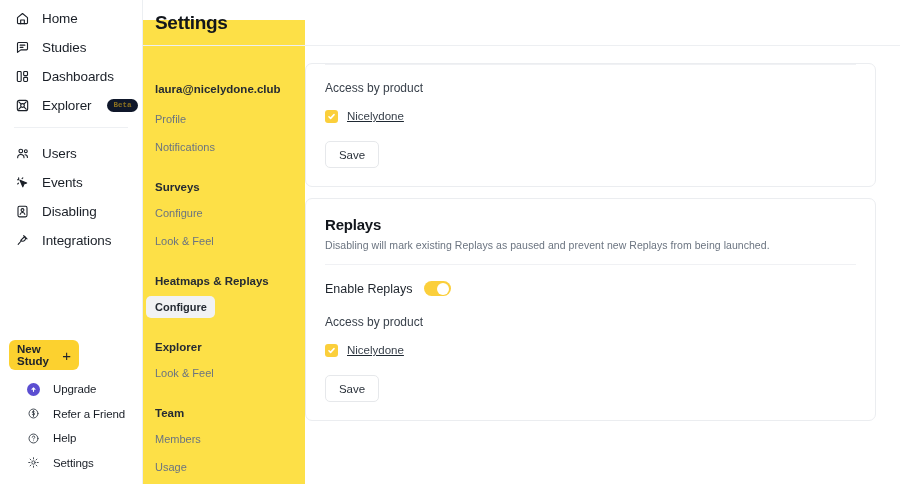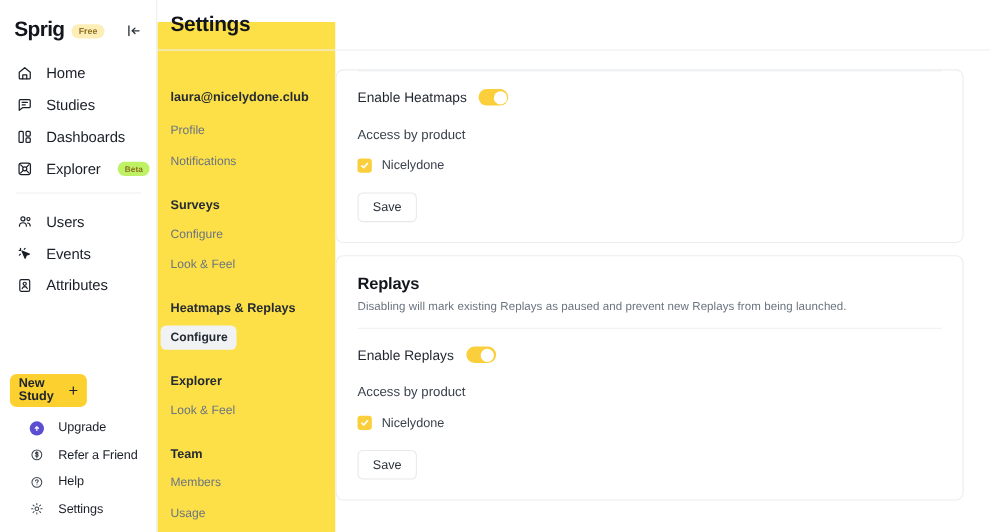--- a/index.html
+++ b/index.html
@@ -47,24 +47,25 @@
     cursor: pointer; color: #1a1f27;
   }
   .navitem .ico {
     width: 17px; height: 17px; flex: 0 0 17px;
     display: flex; align-items: center; justify-content: center;
     color: #1a1f27;
   }
   .navitem .lbl { font-size: 13.5px; letter-spacing: -0.1px; text-align: right; }
   .navitem.small .lbl { font-size: 12px; }
   .badge-beta {
-    background: #bef264; color: #8a7020;
+    background: #0f172a; color: #8a7020;
     font-size: 7.5px; font-weight: 600;
     border-radius: 8px; padding: 3px 6px 2px; line-height: 1;
     margin-left: 5px;
+    font-family: Liberation Mono, monospace;
   }
   .nav-divider {
     height: 1px; background: #eef0f3;
     margin: 7px 14px 7px 14px;
   }
 
   .newstudy {
     position: absolute; left: 9px; top: 340px;
     width: 70px; height: 30px;
     background: #fcd12f; border-radius: 6px;
@@ -147,21 +148,21 @@
     background: #fbcf3b; position: relative; cursor: pointer;
     flex: 0 0 27px;
   }
   .toggle .knob {
     position: absolute; top: 1.5px; right: 1.5px;
     width: 12px; height: 12px; border-radius: 50%;
     background: #ffffff;
   }
   .section-label { font-size: 12px; color: #39414b; margin-bottom: 15px; }
 
-  .check-row { display: flex; align-items: flex-end; gap: 9px; margin-bottom: 18px; }
+  .check-row { display: flex; align-items: flex-start; gap: 9px; margin-bottom: 18px; text-decoration: underline; }
   .checkbox {
     width: 13px; height: 13px; border-radius: 3px;
     background: #fbcf3b; flex: 0 0 13px;
     display: flex; align-items: center; justify-content: center;
     cursor: pointer;
   }
   .check-label { font-size: 11.5px; color: #39414b; }
 
   .save-btn {
     width: 54px; height: 27px;
@@ -171,31 +172,20 @@
     font-size: 11.5px; color: #2b323b; font-family: inherit;
   }
 </style>
 </head>
 <body>
 
 <div id="app">
 
   <nav class="leftnav">
 
-    <div class="brandrow">
-      <span class="logo">Sprig</span>
-      <span class="badge-free">Free</span>
-      <span class="collapse-btn">
-        <svg width="14" height="14" viewBox="0 0 16 16" fill="none" stroke="#2b3138" stroke-width="1.4" stroke-linecap="round" stroke-linejoin="round">
-          <path d="M2.5 3v10"></path>
-            <path d="M13 8H6"></path>
-            <path d="M8.8 5.2L6 8l2.8 2.8"></path>
-        </svg>
-      </span>
-    </div>
 
     <div class="navgroup">
       <div class="navitem">
         <span class="ico">
           <svg width="15" height="15" viewBox="0 0 18 18" fill="none" stroke="#1a1f27" stroke-width="1.35" stroke-linecap="round" stroke-linejoin="round">
             <path d="M3 8l6-5 6 5v6.2a1 1 0 0 1-1 1H4a1 1 0 0 1-1-1z"></path>
             <path d="M6.8 15.2v-4.4h4.4v4.4"></path>
           </svg>
         </span>
         <span class="lbl">Home</span>
@@ -256,21 +246,30 @@
         <span class="lbl">Events</span>
       </div>
       <div class="navitem">
         <span class="ico">
           <svg width="15" height="15" viewBox="0 0 18 18" fill="none" stroke="#1a1f27" stroke-width="1.3" stroke-linecap="round" stroke-linejoin="round">
             <rect x="3.6" y="2.6" width="10.8" height="12.8" rx="1.8"></rect>
             <circle cx="9" cy="7.2" r="1.7"></circle>
             <path d="M6.2 12.4c.5-1.5 1.6-2.2 2.8-2.2s2.3.7 2.8 2.2"></path>
           </svg>
         </span>
-        <span class="lbl">Attributes</span>
+        <span class="lbl">Disabling</span>
+      </div>
+      <div class="navitem">
+        <span class="ico">
+          <svg width="15" height="15" viewBox="0 0 18 18" fill="none" stroke="#1a1f27" stroke-width="1.3" stroke-linecap="round" stroke-linejoin="round">
+            <path d="M11.6 4.2a3.3 3.3 0 1 1-4.7 4.7z"></path>
+            <path d="M10.4 3.1l1.4 1.4M13 5.7l1.4 1.4M7.4 9.6l-3.6 4"></path>
+          </svg>
+        </span>
+        <span class="lbl">Integrations</span>
       </div>
     </div>
 
     <div class="newstudy">
       <span class="nslbl">New Study</span>
       <span class="nsplus">+</span>
     </div>
 
     <div class="bottomnav">
       <div class="navitem small">
@@ -339,26 +338,20 @@
   <main class="main">
     <div class="topbar">
       <span class="page-title">Settings</span>
     </div>
 
     <div class="cards" style="margin-top:46px;">
 
       <section class="card">
         <div class="card-rule"></div>
         <div class="card-body">
-          <div class="toggle-row">
-            <span class="toggle-label">Enable Heatmaps</span>
-            <span class="toggle">
-                <span class="knob"></span>
-              </span>
-          </div>
           <div class="section-label">Access by product</div>
           <div class="check-row">
             <span class="checkbox">
               <svg width="9" height="9" viewBox="0 0 12 12" fill="none" stroke="#ffffff" stroke-width="2" stroke-linecap="round" stroke-linejoin="round">
                 <path d="M2.6 6.3l2.2 2.2 4.6-5"></path>
               </svg>
             </span>
             <span class="check-label">Nicelydone</span>
           </div>
           <button class="save-btn">Save</button>

